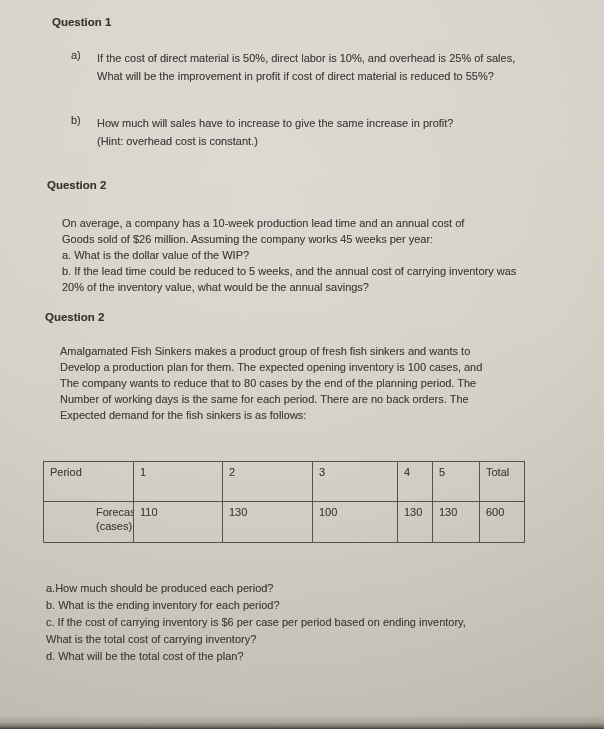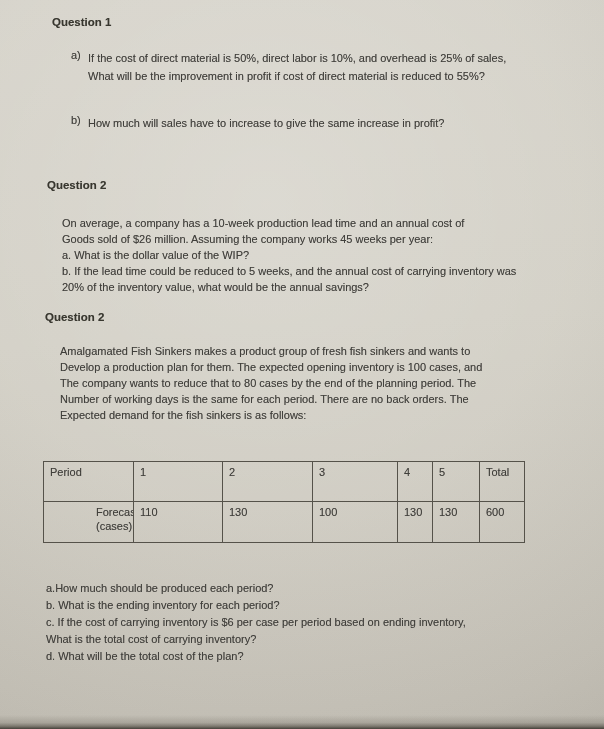--- a/index.html
+++ b/index.html
@@ -52,21 +52,21 @@
     position: absolute;
     display: flex;
   }
   .qitem .lbl {
     width: 17px;
     flex: 0 0 17px;
   }
   .line {
     white-space: nowrap;
   }
-  .q1-lines .line { line-height: 18.4px; }
+  .q1-lines .line { line-height: 18.4px; margin-left: 9px; }
   .para { position: absolute; margin-left: 15px; }
   .para .line { line-height: 15.9px; }
   .para-q3 .line { line-height: 16.1px; }
   .followups { position: absolute; margin-left: 8px; }
   .followups .line { line-height: 17px; }
 
   table.forecast {
     position: absolute;
     left: 43px;
     top: 461px;
@@ -113,20 +113,21 @@
       <span>
         <span class="line" style="display:block">If the cost of direct material is 50%, direct labor is 10%, and overhead is 25% of sales,</span>
         <span class="line" style="display:block">What will be the improvement in profit if cost of direct material is reduced to 55%?</span>
       </span>
     </div>
 
     <div class="qitem q1-lines" style="left:71px; top:114px;">
       <span class="lbl">b)</span>
       <span>
         <span class="line" style="display:block">How much will sales have to increase to give the same increase in profit?</span>
+        <span class="line" style="display:block">(Hint: overhead cost is constant.)</span>
       </span>
     </div>
 
     <div class="heading" style="left:47px; top:179px;">Question 2</div>
 
     <div class="para" style="left:47px; top:216px;">
       <div class="line">On average, a company has a 10-week production lead time and an annual cost of</div>
       <div class="line">Goods sold of $26 million. Assuming the company works 45 weeks per year:</div>
       <div class="line">a. What is the dollar value of the WIP?</div>
       <div class="line">b. If the lead time could be reduced to 5 weeks, and the annual cost of carrying inventory was</div>

